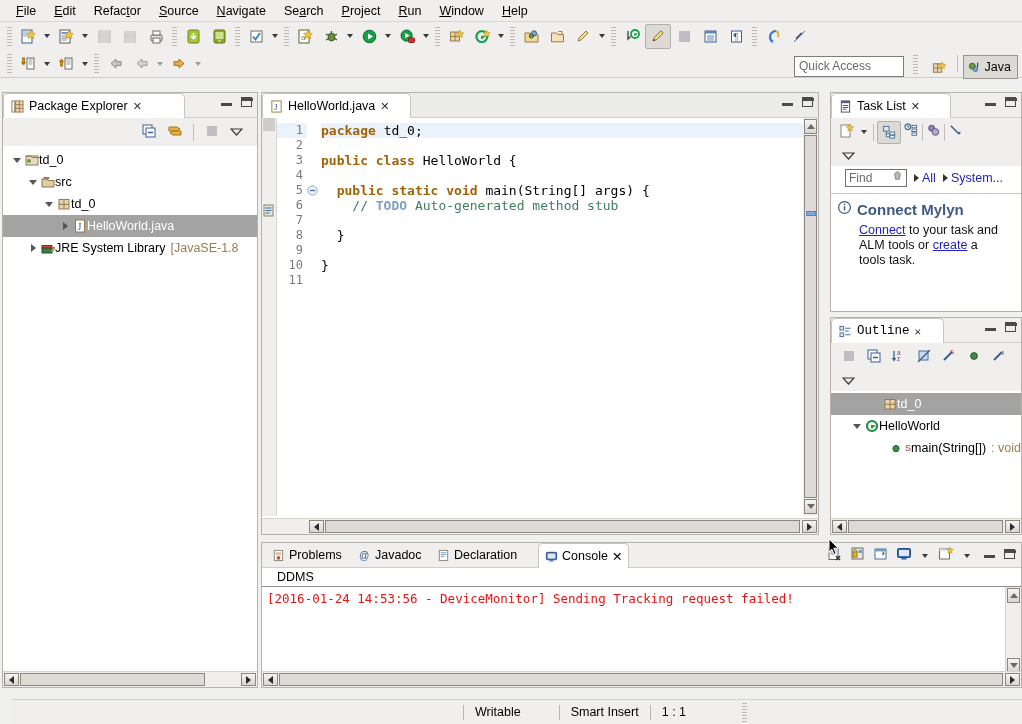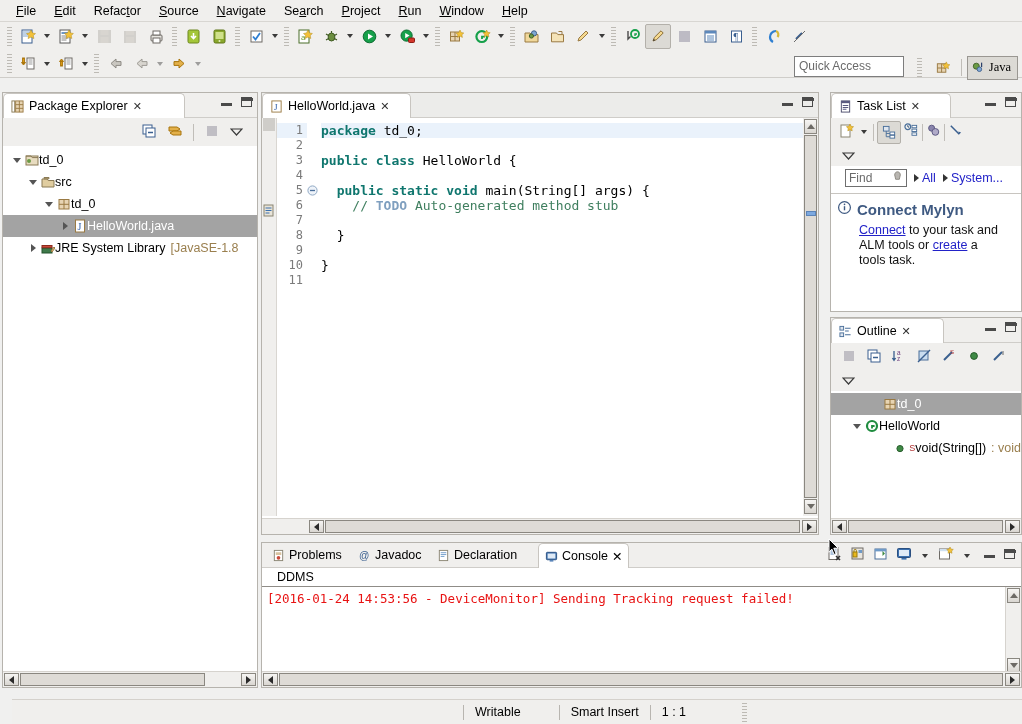--- a/index.html
+++ b/index.html
@@ -23,21 +23,21 @@
   .tgrip{width:5px;height:19px;margin:0 3px;
     background:repeating-linear-gradient(to bottom,#bdbab4 0 1px,transparent 1px 3px);}
   .tbtn{width:24px;height:23px;display:flex;align-items:center;justify-content:center;border:1px solid transparent;border-radius:2px;}
   .tbtn.sel{border:1px solid #b3b0aa;background:#dcdad5;}
   .arrw{width:12px;height:23px;display:flex;align-items:center;justify-content:center;}
   .arrw::after{content:"";border-left:3.5px solid transparent;border-right:3.5px solid transparent;border-top:4px solid #3a3a3a;}
 
   
   .qa-wrap{position:absolute;right:118px;top:56px;}
   .qa{width:100px;height:19px;border:1px solid #7d7d7d;background:#fff;font-size:12px;color:#6a6a6a;padding:0 4px;line-height:19px;}
-  .persp-wrap{position:absolute;right:4px;top:55px;display:flex;align-items:center;gap:5px;font-family:Liberation Serif, serif;}
+  .persp-wrap{position:absolute;right:4px;top:55px;display:flex;gap:5px;}
   .persp-btn{display:flex;align-items:center;gap:3px;border:1px solid #9a9792;background:#dcdad5;padding:2px 6px 2px 3px;height:18px;font-size:12.5px;}
   .vsep{width:1px;height:17px;background:#c0bdb8;}
 
   
   .view{position:absolute;background:#fff;border:1px solid #b6b3ad;box-sizing:border-box;}
   .tabstrip{height:24px;background:#f0efed;position:relative;border-bottom:1px solid #cfcdc9;}
   .vtab{position:absolute;left:0;top:0;height:24px;display:flex;align-items:center;gap:5px;
         padding:0 8px 0 7px;background:#fff;border:1px solid #c8c5c0;border-bottom:none;
         border-radius:5px 5px 0 0;font-size:12.5px;}
   .vtab .x{font-size:11px;color:#333;}
@@ -74,21 +74,21 @@
   .vsb .vthumb{width:13px;border:1px solid #8a8780;background:#dedbd6;box-sizing:border-box;}
 
   
   .ed-body{display:flex;height:398px;background:#fff;}
   .ed-markbar{width:14px;background:#f0efed;border-right:1px solid #d9d6d1;position:relative;}
   .ed-gutter{width:30px;background:#fff;text-align:right;padding-top:5px;font-family:"DejaVu Sans Mono",monospace;font-size:12px;color:#7b7b7b;position:relative;}
   .ed-fold{width:14px;background:#fff;padding-top:5px;position:relative;}
   .ed-code{flex:1;padding-top:5px;font-family:"DejaVu Sans Mono",monospace;font-size:13px;position:relative;overflow:hidden;}
   .cl{height:15px;line-height:15px;white-space:pre;}
   .cl.hl{background:#eaf2fb;}
-  .kw{color:#0f766e;font-weight:bold;}
+  .kw{color:#a16207;font-weight:bold;}
   .cm{color:#3f7f5f;}
   .todo{color:#7f9fbf;font-weight:bold;}
   .ovr-mark{position:absolute;right:2px;top:93px;width:10px;height:5px;background:#7da9e0;border:1px solid #5c84b8;box-sizing:border-box;}
 
   
   .cbar{height:24px;background:#f0efed;position:relative;border-bottom:1px solid #cfcdc9;}
   .ctab{position:absolute;top:0;height:24px;display:flex;align-items:center;gap:4px;padding:0 6px;font-size:12.5px;}
   .ctab.active{background:#fff;border:1px solid #c8c5c0;border-bottom:none;border-radius:5px 5px 0 0;}
   .ddms{height:18px;line-height:18px;font-size:12.5px;padding-left:15px;border-bottom:1px solid #8f8c87;background:#fff;}
   .cmsg{font-family:"DejaVu Sans Mono",monospace;font-size:12.5px;color:#e81313;padding:4px 0 0 5px;white-space:pre;}
@@ -653,21 +653,21 @@
           <span class="lnk">Connect</span><span> to your task and</span><br>
           <span>ALM tools or </span><span class="lnk">create</span><span> a</span><br>
           <span>tools task.</span>
         </div>
       </div>
     </div>
   </div>
 
   <div class="view" style="left:830px;top:317px;width:192px;height:218px;">
     <div class="tabstrip">
-      <div class="vtab" style="width:96px;">
+      <div class="vtab" style="width:96px;font-family:Liberation Mono, monospace;">
         <svg width="13" height="13" viewBox="0 0 14 14">
           <rect x="1" y="1.5" width="4" height="4" fill="#dfe6ef" stroke="#4a6f9a"></rect>
           <rect x="1" y="8.5" width="4" height="4" fill="#dfe6ef" stroke="#4a6f9a"></rect>
           <path d="M6.5 3.5h6M6.5 10.5h6M6.5 6.5h4" stroke="#4a6f9a" stroke-width="1.1"></path>
         </svg>
         <span style="font-size:12.5px">Outline</span>
         <span class="x">✕</span>
       </div>
       <div class="vctl">
         <span class="min-ic"></span>
@@ -749,21 +749,21 @@
           <span class="tlbl">HelloWorld</span>
         </div>
         <div class="trow" style="padding-left: 54px;">
           <span class="tw"></span>
           <span style="display: flex; align-items: center;">
             <svg width="14" height="14" viewBox="0 0 14 14">
               <circle cx="7" cy="7.6" r="3.1" fill="#3f8a45" stroke="#2a5e2e"></circle>
             </svg>
           </span>
           <span style="color: rgb(176, 48, 48); font-size: 9px; vertical-align: super; margin-left: 2px;">S</span>
-          <span class="tlbl">void(String[])</span>
+          <span class="tlbl">main(String[])</span>
           <span class="dim" style="margin-left: 5px;"> : void</span>
         </div>
       </div>
     <div class="hsb" style="position:absolute;left:0;bottom:0;width:100%;">
       <div class="sbbtn l"></div>
       <div class="sbthumb" style="flex:1;margin-right:1px;"></div>
       <div class="sbbtn r"></div>
     </div>
   </div>
 

